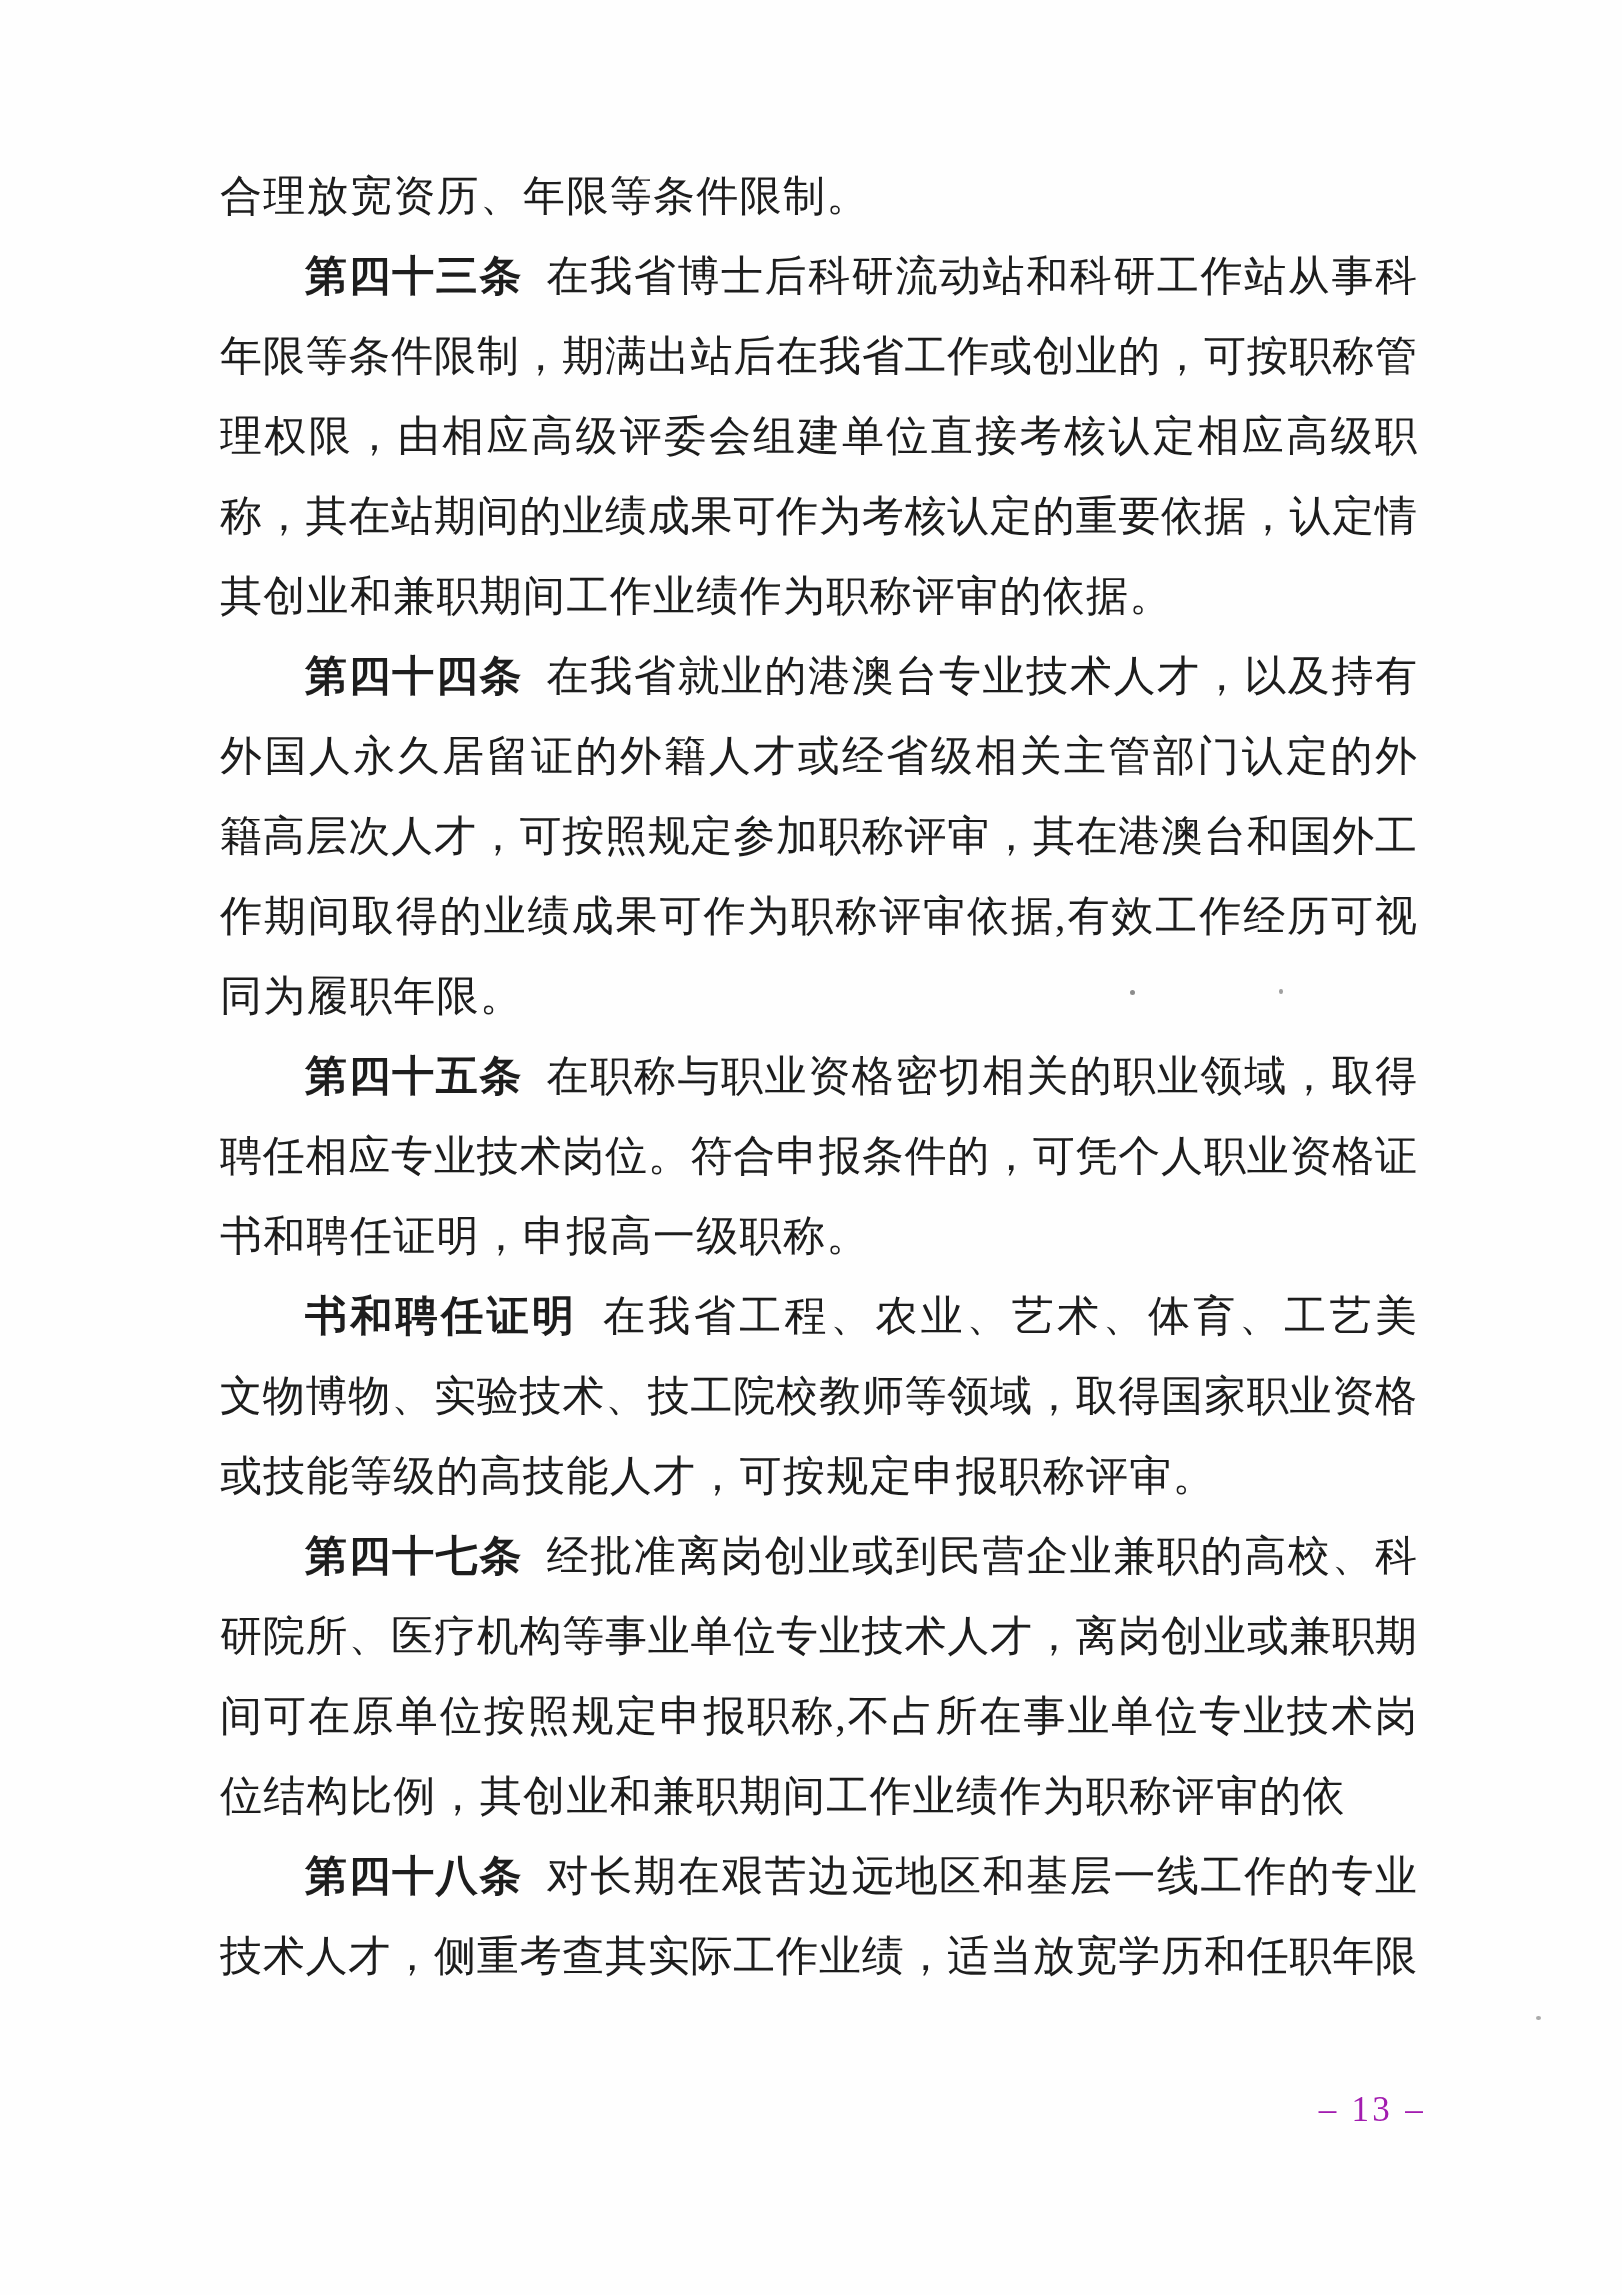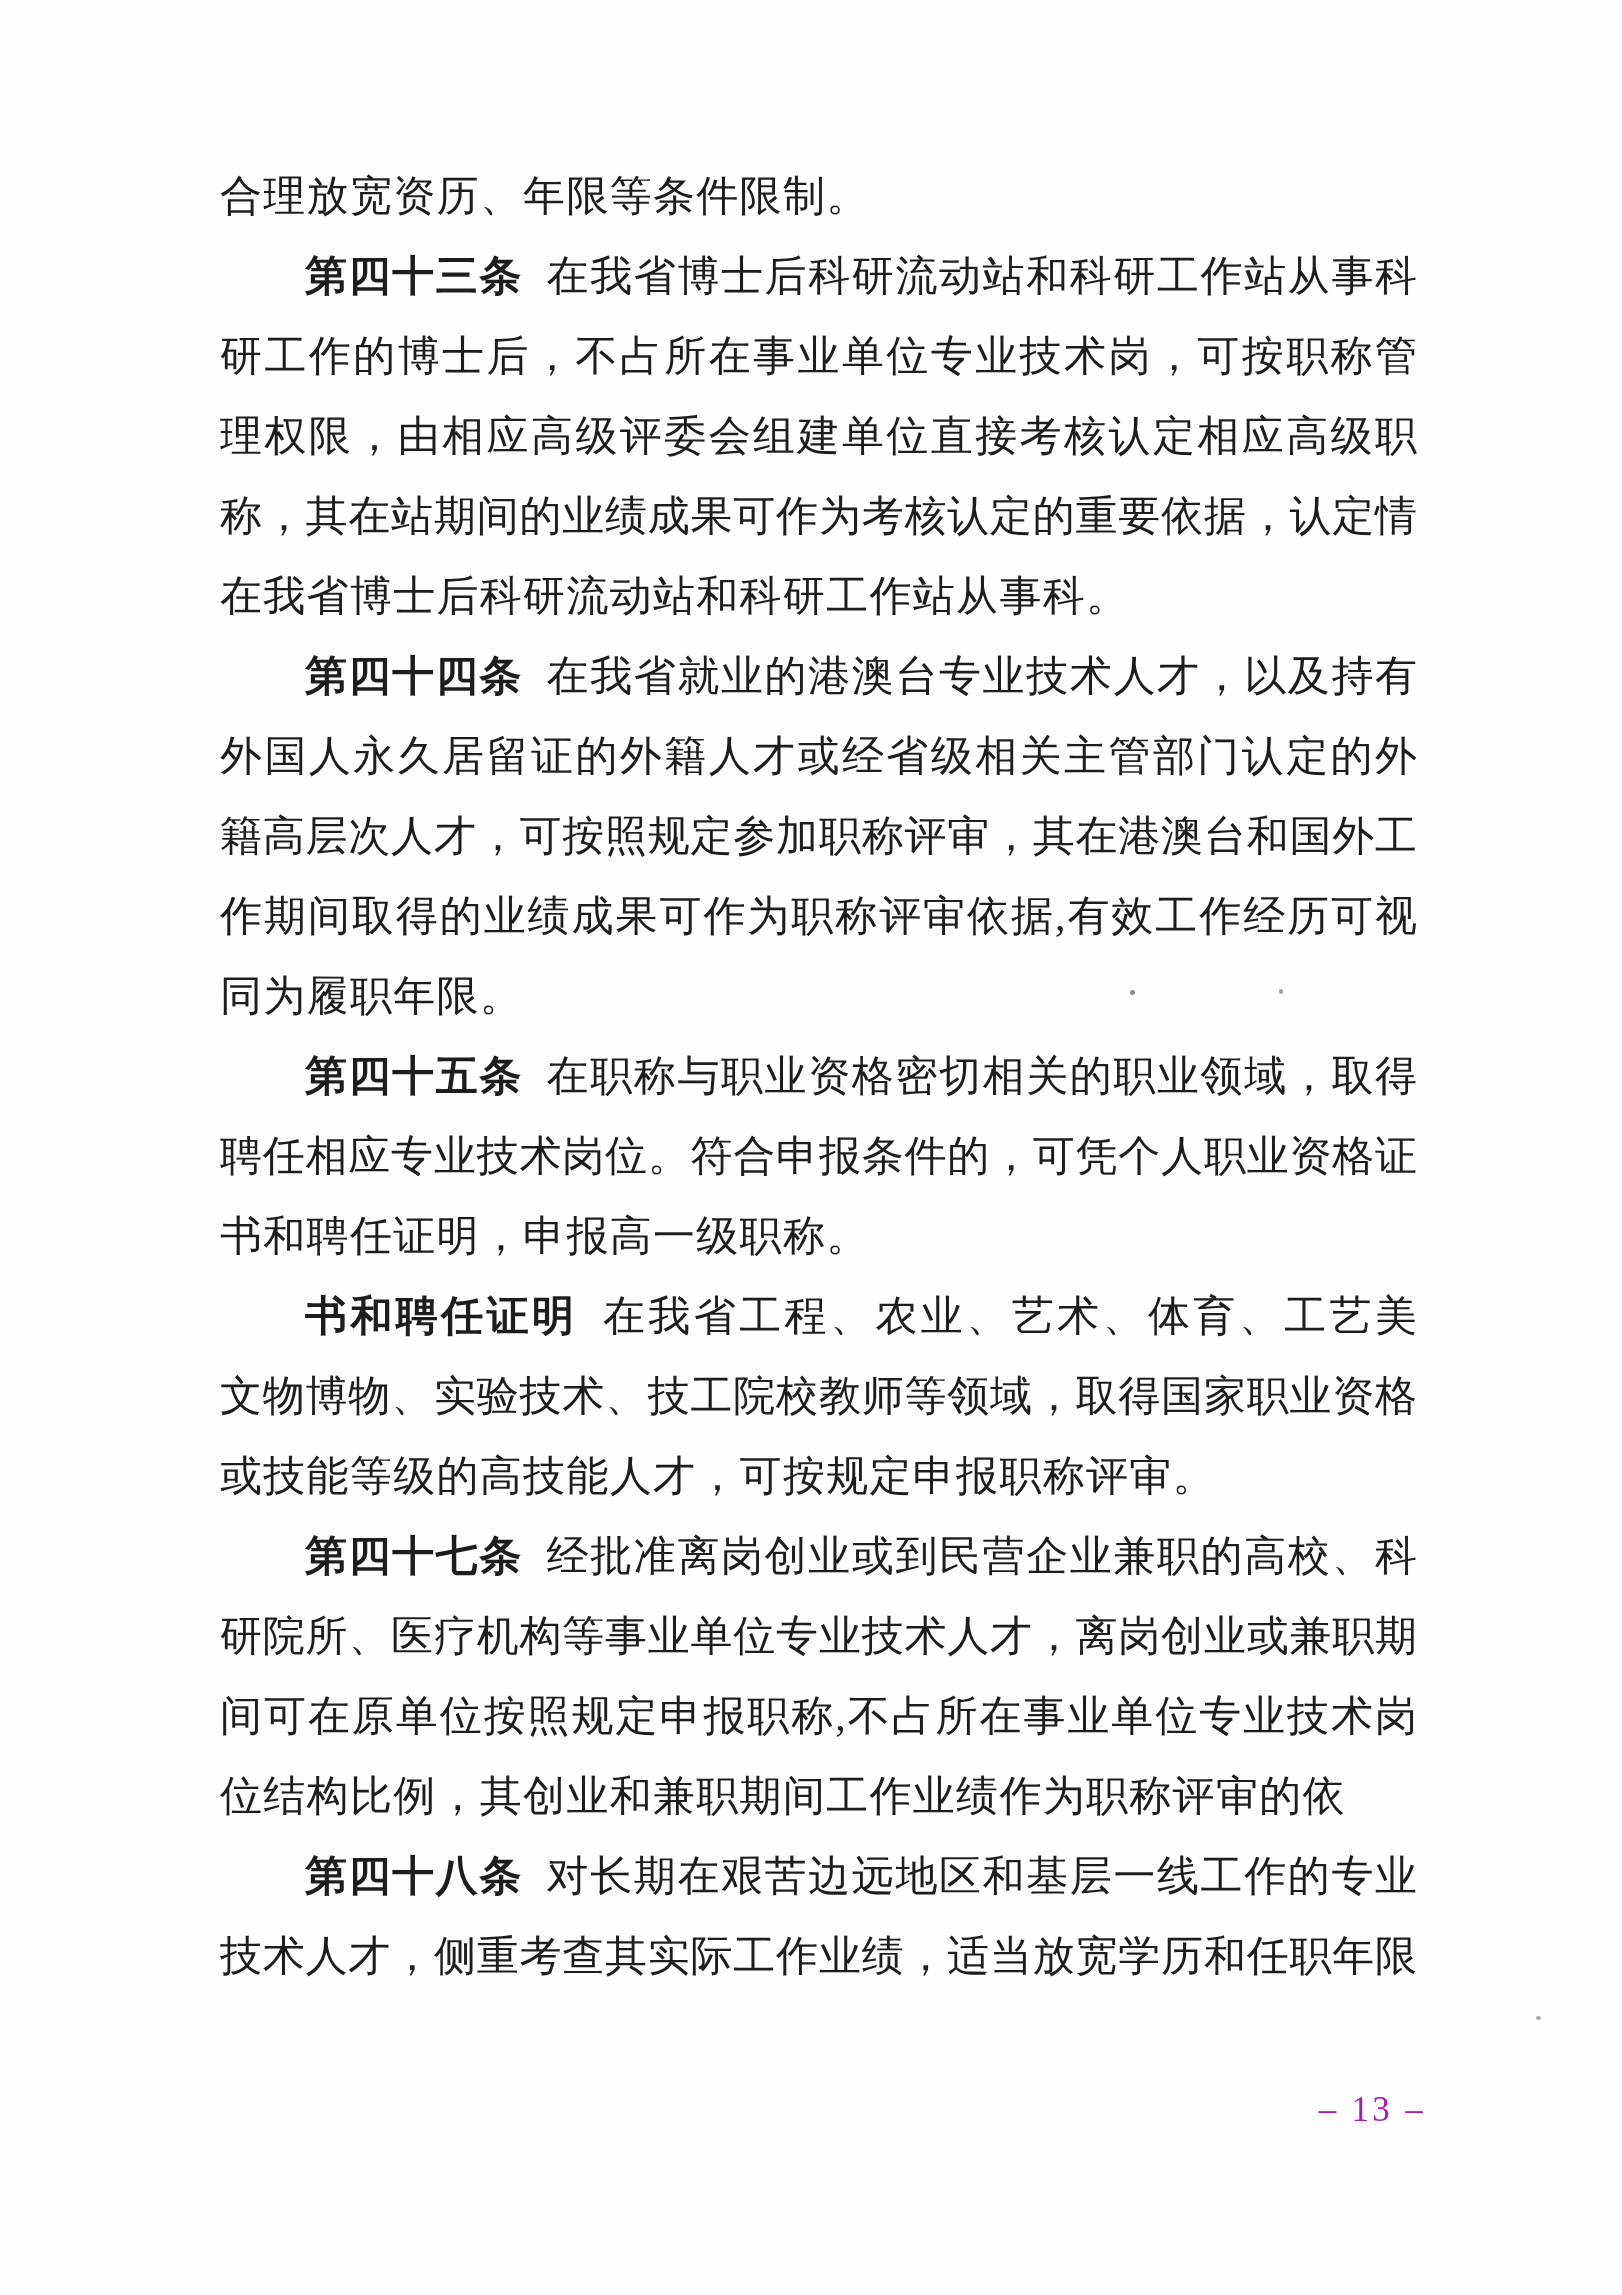--- a/index.html
+++ b/index.html
@@ -60,30 +60,30 @@
   <div class="column">
 
     <div class="line end">
       <span>合理放宽资历、年限等条件限制。</span>
     </div>
 
     <div class="line justify opener">
       <span class="term">第四十三条</span><span class="gap"></span><span>在我省博士后科研流动站和科研工作站从事科</span>
     </div>
     <div class="line justify">
-      <span>研工作的博士后，不占所在事业单位专业技术岗，可按职称管</span>
+      <span>年限等条件限制，期满出站后在我省工作或创业的，可按职称管</span>
     </div>
     <div class="line justify">
       <span>理权限，由相应高级评委会组建单位直接考核认定相应高级职</span>
     </div>
     <div class="line justify">
       <span>称，其在站期间的业绩成果可作为考核认定的重要依据，认定情</span>
     </div>
     <div class="line end">
-      <span>在我省博士后科研流动站和科研工作站从事科。</span>
+      <span>其创业和兼职期间工作业绩作为职称评审的依据。</span>
     </div>
 
     <div class="line justify opener">
       <span class="term">第四十四条</span><span class="gap"></span><span>在我省就业的港澳台专业技术人才，以及持有</span>
     </div>
     <div class="line justify">
       <span>外国人永久居留证的外籍人才或经省级相关主管部门认定的外</span>
     </div>
     <div class="line justify">
       <span>籍高层次人才，可按照规定参加职称评审，其在港澳台和国外工</span>

